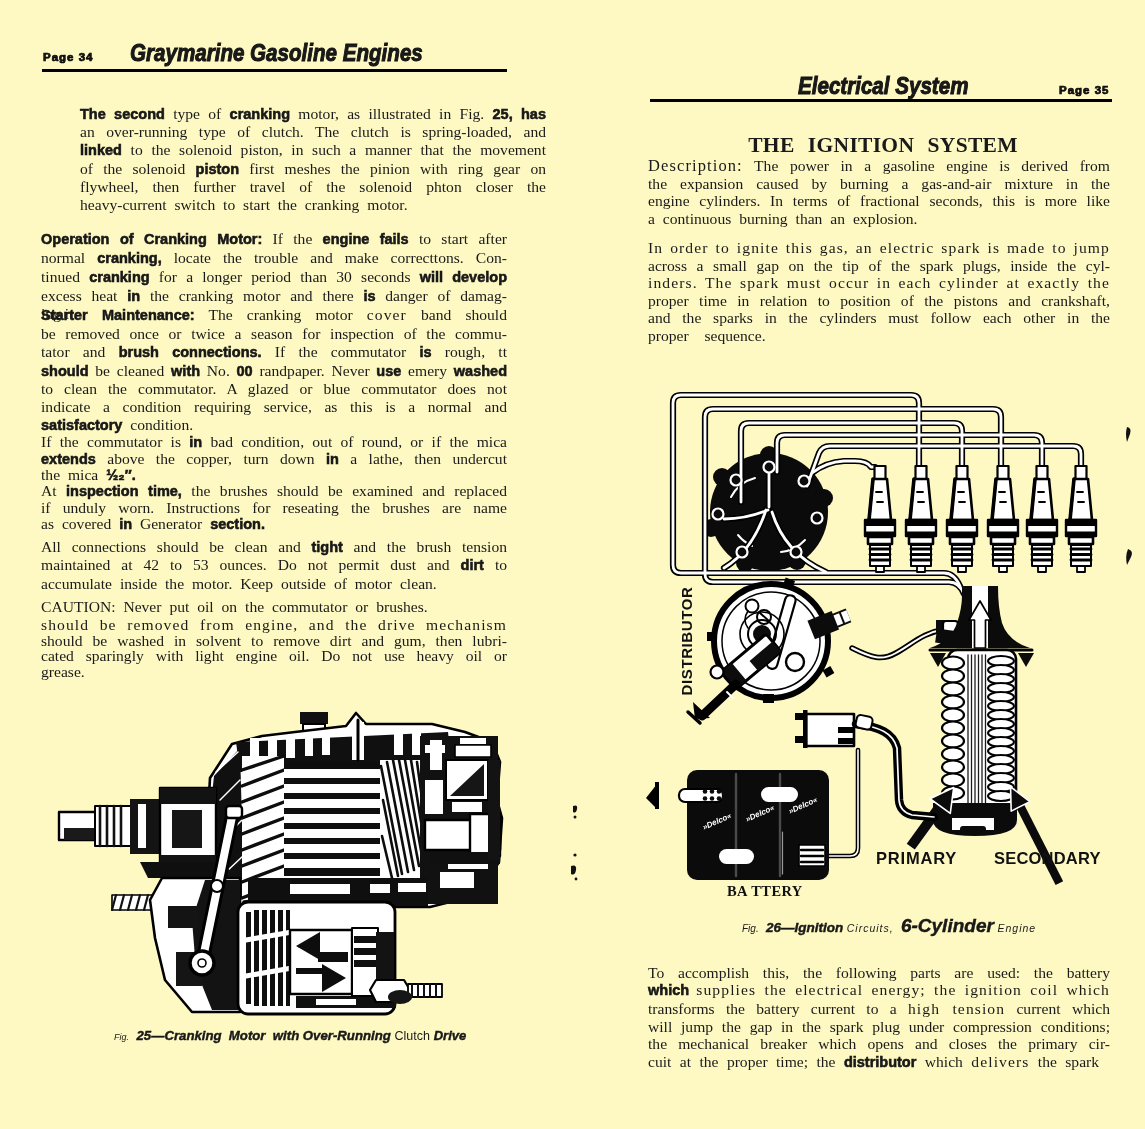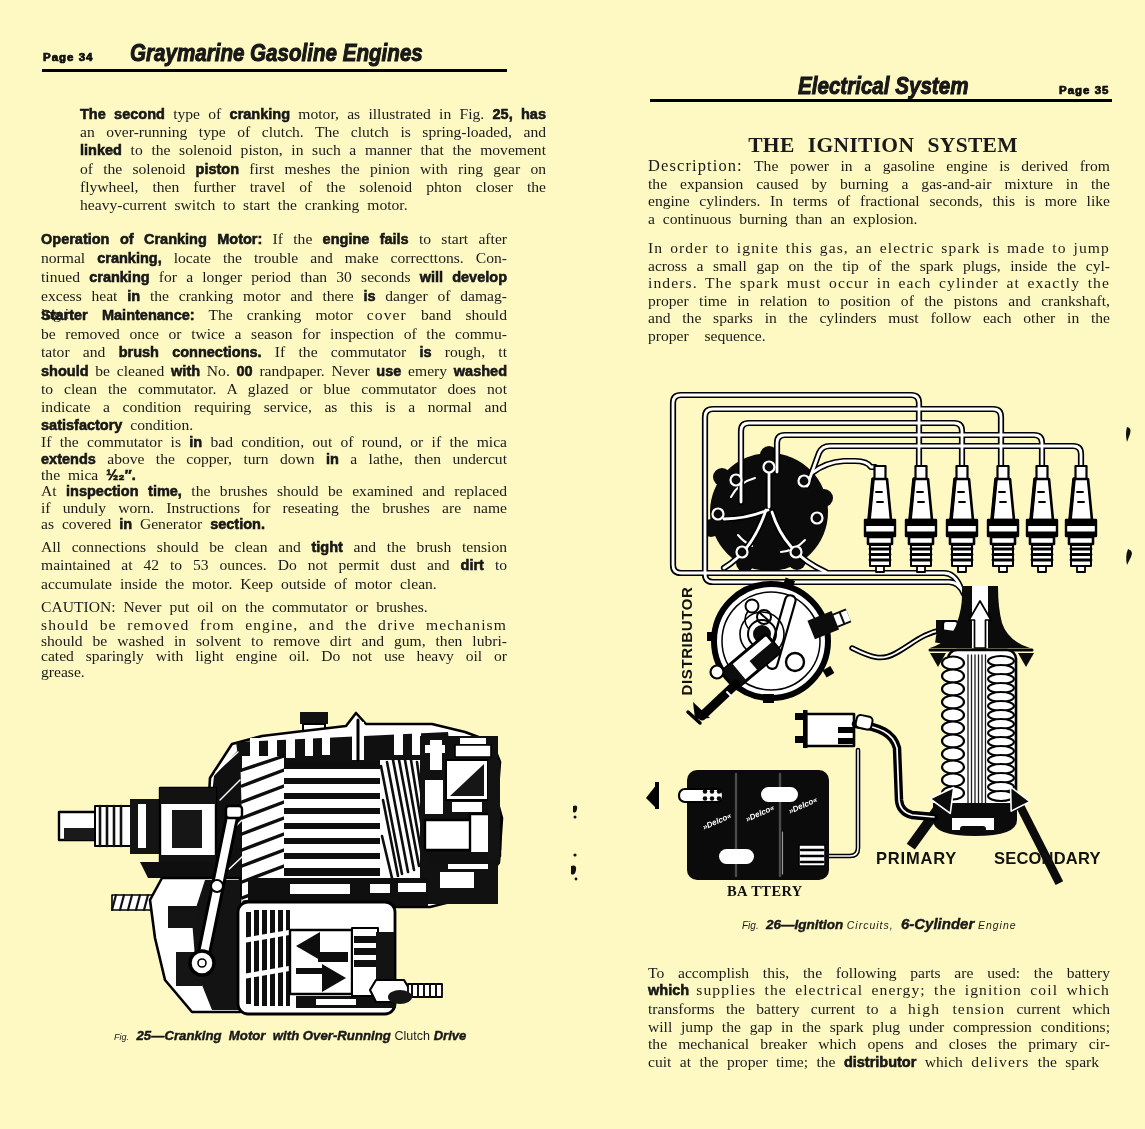--- a/index.html
+++ b/index.html
@@ -111,21 +111,21 @@
     <div class="ls1">inders. The spark must occur in each cylinder at exactly the</div>
     <div>proper time in relation to position of the pistons and crankshaft,</div>
     <div>and the sparks in the cylinders must follow each other in the</div>
     <div class="last ws">proper&nbsp; sequence.</div>
   </div>
 
   <div class="abs cap" style="left:742px;top:915px;font-size:13px;">
     <span style="font-style:italic;font-size:10px;">Fig.</span>&nbsp;
     <span class="ci" style="font-size:13.5px;">26—Ignition</span>
     <span style="font-style:italic;font-size:10.5px;letter-spacing:1px;">Circuits,</span>&nbsp;
-    <span class="ci" style="font-size:15px;">6-Cylinder</span>
+    <span class="ci" style="font-size:19px;">6-Cylinder</span>
     <span style="font-style:italic;font-size:10.5px;letter-spacing:1px;">Engine</span>
   </div>
 
   <div class="par rp" style="top:963.8px;line-height:17.6px;">
     <div>To accomplish this, the following parts are used: the battery</div>
     <div><b>which</b> <span class="ls1">supplies the electrical energy; the ignition coil which</span></div>
     <div>transforms the battery current to a <span class="ls1">high tension</span> current which</div>
     <div>will jump the gap in the spark plug under compression conditions;</div>
     <div>the mechanical breaker which opens and closes the primary cir-</div>
     <div class="last" style="word-spacing:4.5px;">cuit at the proper time; the <b>distributor</b> which <span class="ls1">delivers</span> the spark</div>

